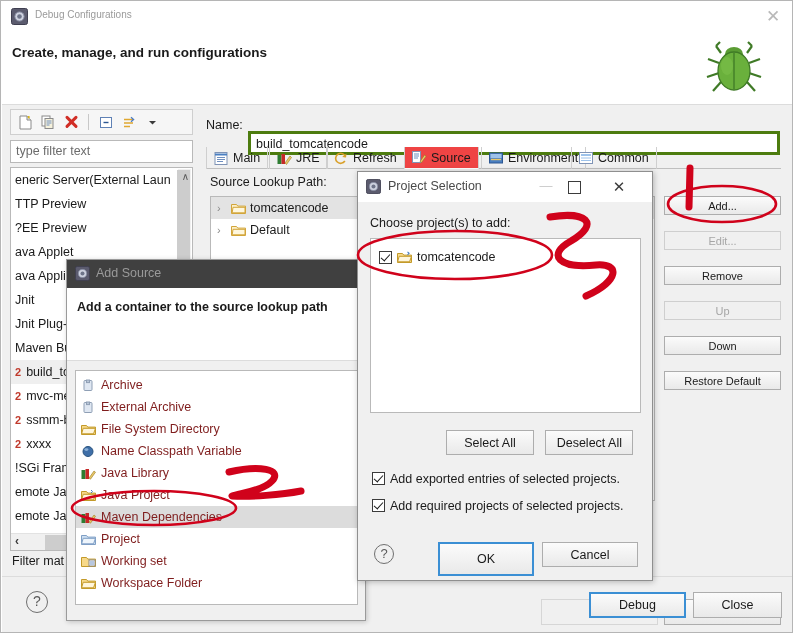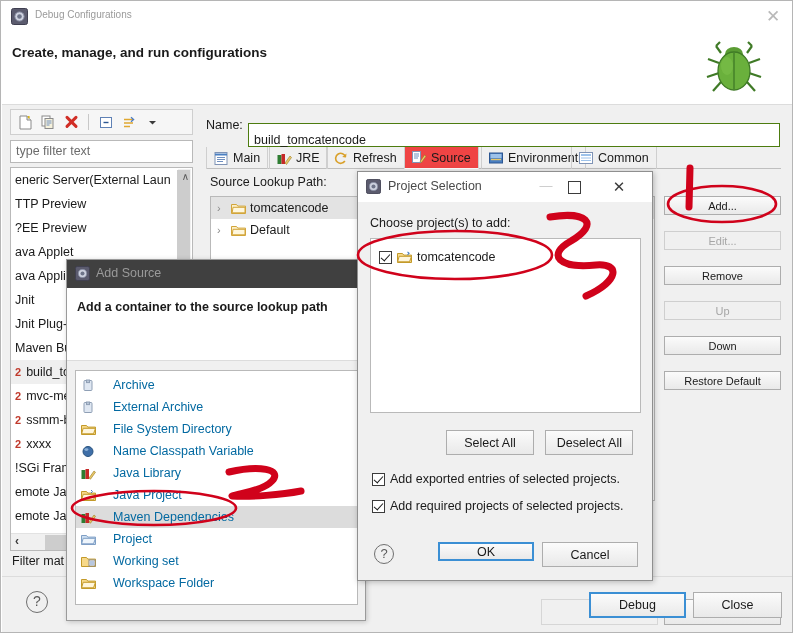--- a/index.html
+++ b/index.html
@@ -114,23 +114,23 @@
     cursor: pointer;
   }
 
   
   .main {
     position: absolute; left: 200px; top: 4px; width: 585px; height: 520px;
   }
   .name-row { position: absolute; left: 0; top: 6px; width: 585px; height: 24px; }
   .name-label { position: absolute; left: 4px; top: 3px; font-size: 12.5px; color: #1a1a1a; }
   .name-input {
-    position: absolute; left: 46px; top: 8px; width: 532px; height: 24px;
-    border: 1px solid #4d7c0f; background: #fff;
-    font-size: 12.5px; color: #1a1a1a; padding: 9px 5px;
+    position: absolute; left: 46px; top: 16px; width: 532px; height: 24px;
+    border: 3px solid #4d7c0f; background: #fff;
+    font-size: 12.5px; color: #1a1a1a; padding: 3px 5px;
   }
 
   .tabs {
     position: absolute; left: 4px; top: 38px; width: 575px; height: 22px;
     border-bottom: 1px solid #bfbfbf;
   }
   .tab {
     position: absolute; top: 0; height: 22px;
     display: flex; align-items: center; gap: 4px;
     padding: 0 7px; font-size: 12.5px; color: #1a1a1a;
@@ -205,22 +205,22 @@
     background:#ffffff; border-bottom: 1px solid #dcdcdc;
   }
   .addsrc .as-heading {
     position:absolute; left: 10px; top: 12px; font-size: 12.5px; font-weight:bold; color:#1a1a1a;
   }
   .addsrc .as-list {
     position: absolute; left: 8px; top: 110px; width: 283px; height: 235px;
     background: #ffffff; border: 1px solid #b9b9b9; padding-top: 3px;
   }
   .as-row {
-    height: 22px; line-height: 22px; font-size: 12.5px; color:#0369a1;
-    padding-left: 5px; display:flex; align-items:center; gap:17px; white-space:nowrap;
+    height: 22px; line-height: 22px; font-size: 12.5px; color:#7f1d1d;
+    padding-left: 5px; display:flex; align-items:center; gap:5px; white-space:nowrap;
     cursor: pointer;
   }
   .as-row.sel { background: #dcdcdc; }
 
   
   .projsel {
     position: absolute; left: 356px; top: 170px; width: 296px; height: 410px;
     background: #f0f0f0; border: 1px solid #8f8f8f;
     box-shadow: 1px 1px 6px rgba(0,0,0,.25);
   }
@@ -251,28 +251,28 @@
     content:""; position:absolute; left: 3px; top: 0px;
     width: 4px; height: 8px; border: solid #1a1a1a;
     border-width: 0 1.6px 1.6px 0; transform: rotate(42deg);
   }
   .ps-selbtns { position:absolute; left: 88px; top: 258px; }
   .ps-btn {
     height: 25px; width: 88px;
     background: linear-gradient(#fbfbfb,#e9e9e9); border:1px solid #adadad;
     font-size:12.5px; color:#1a1a1a; cursor:pointer;
   }
-  .ps-cb { position:absolute; left: 14px; font-size:12.5px; color:#1a1a1a; display:flex; align-items:flex-end; gap:5px; }
+  .ps-cb { position:absolute; left: 14px; font-size:12.5px; color:#1a1a1a; display:flex; align-items:flex-start; gap:5px; }
   .ps-help {
     position:absolute; left: 16px; top: 372px; width: 20px; height: 20px;
     border: 1.5px solid #6f6f6f; border-radius: 50%; text-align:center;
     line-height: 17px; font-size: 13px; color:#5a5a5a; cursor:pointer;
   }
   .ps-ok {
-    position:absolute; left: 80px; top: 370px; width: 96px; height: 19px;
+    position:absolute; left: 80px; top: 370px; width: 96px; height: 34px;
     background: linear-gradient(#fbfbfb,#e9e9e9); border: 2px solid #3b8fd4;
     font-size: 12.5px; color:#1a1a1a; cursor:pointer;
   }
   .ps-cancel {
     position:absolute; left: 184px; top: 370px; width: 96px; height: 25px;
     background: linear-gradient(#fbfbfb,#e9e9e9); border: 1px solid #adadad;
     font-size: 12.5px; color:#1a1a1a; cursor:pointer;
   }
 
   

